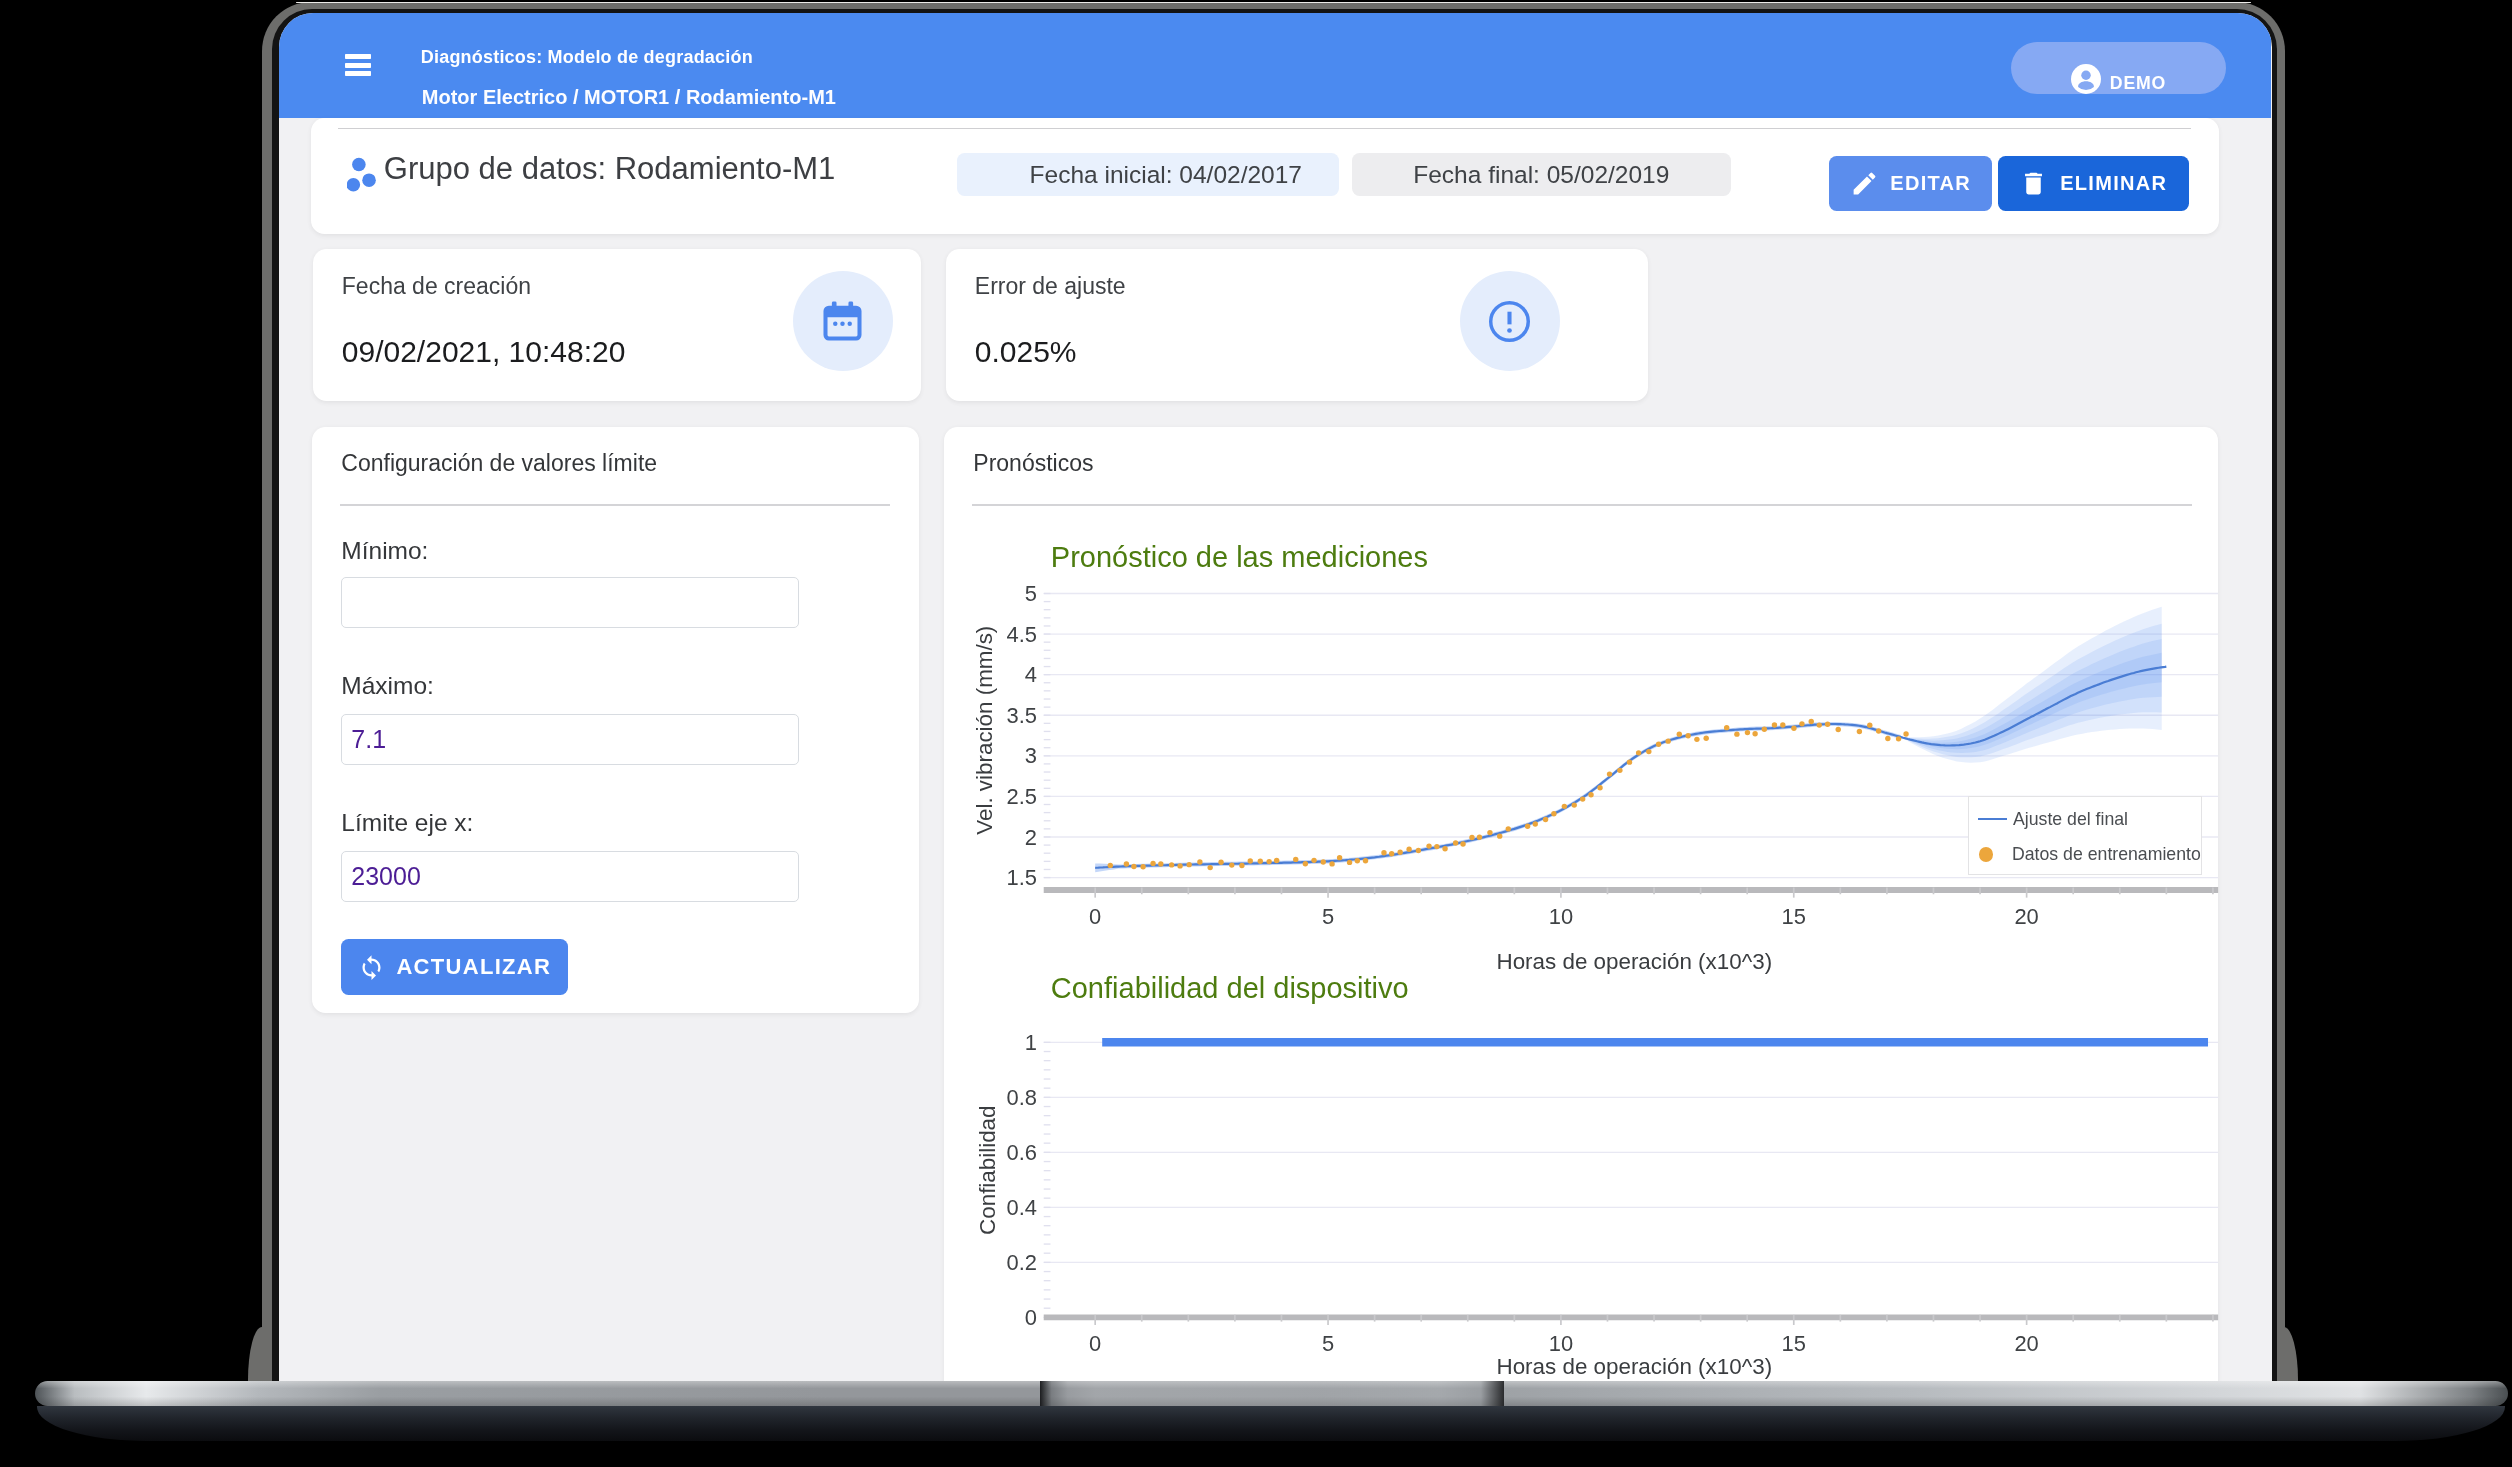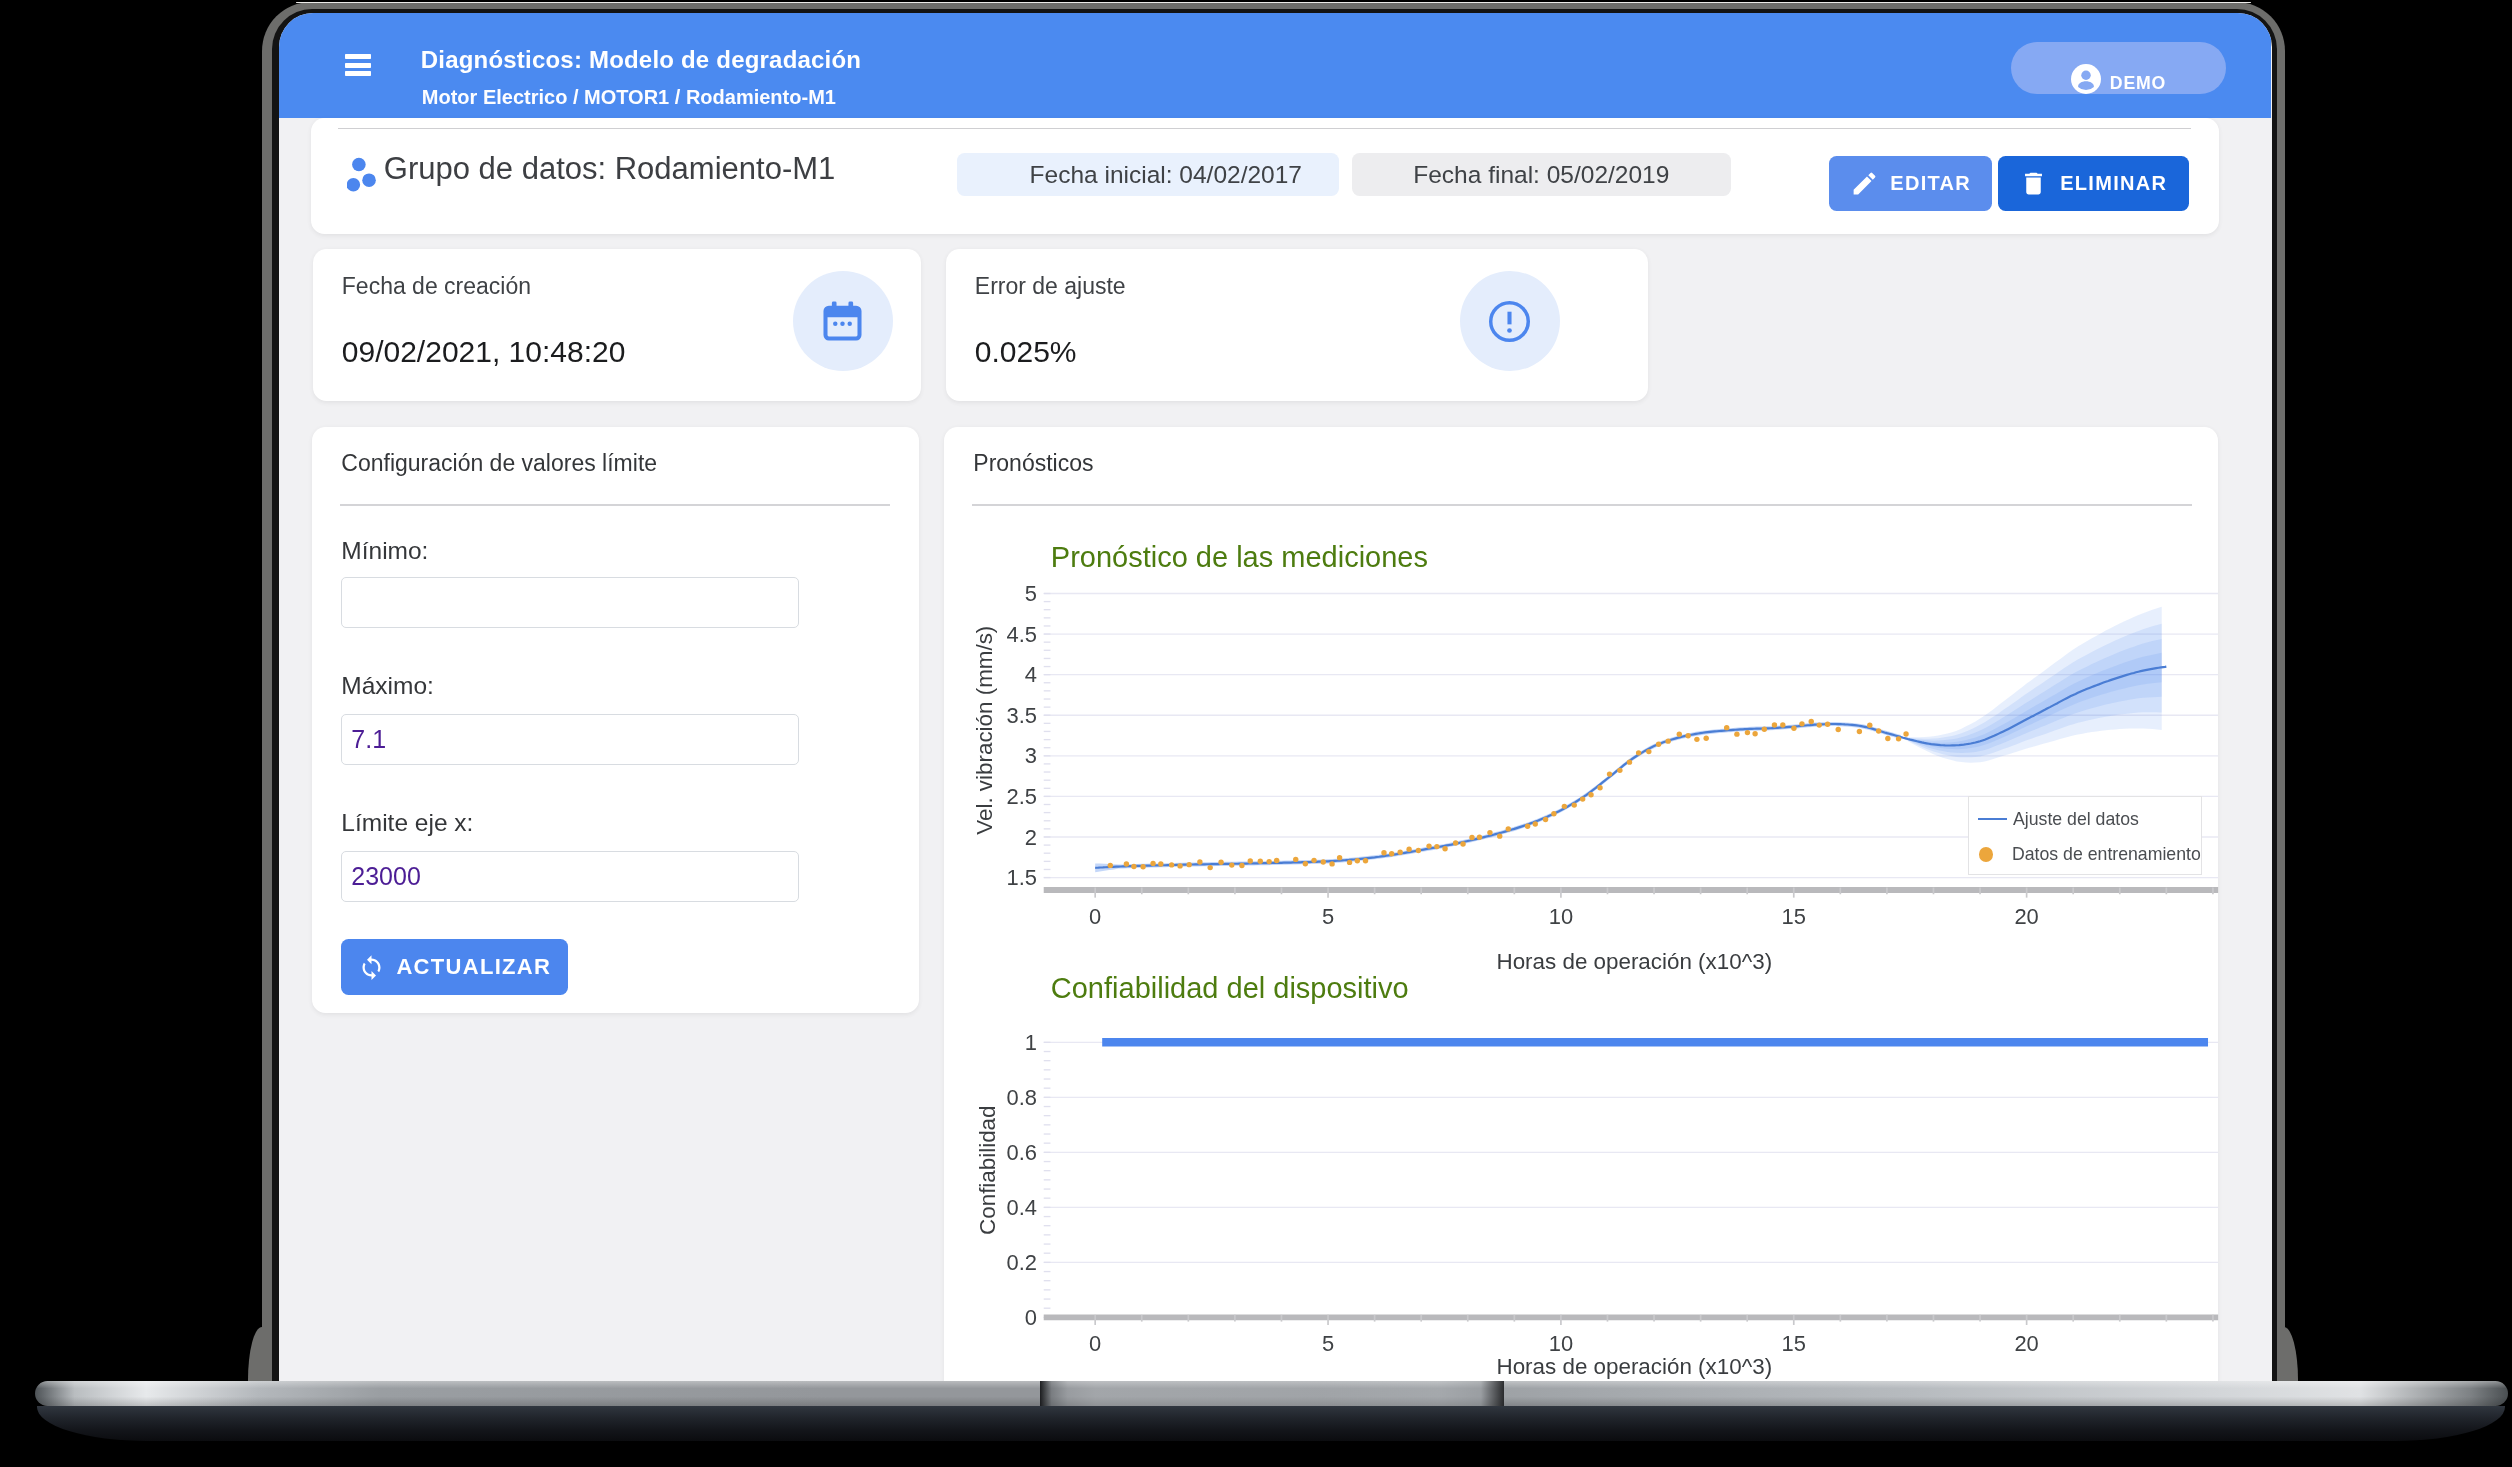--- a/index.html
+++ b/index.html
@@ -15,21 +15,21 @@
 #base1 { left:35px; top:1381px; width:2473px; height:25px; border-radius:12.7px;
   background:linear-gradient(180deg, rgba(255,255,255,.35), rgba(255,255,255,0) 30%, rgba(0,0,0,0) 62%, rgba(0,0,0,.18)),
   linear-gradient(90deg,#4e5357 0%,#b9bdc0 1.6%,#e7e9eb 4.5%,#b4b8bc 9%,#9a9ea2 14%,#94979b 32%,#94979b 52%,#a2a6aa 62%,#b7bbbf 76%,#d2d5d8 88%,#e0e2e4 94%,#7d8184 98.5%,#4a4f52 100%); }
 #notch { left:1040px; top:1381px; width:464px; height:25px;
   background:linear-gradient(90deg, rgba(15,16,18,.9) 0%, rgba(90,94,98,.45) 2.5%, rgba(175,179,183,.18) 6%, rgba(200,204,207,.28) 12%, rgba(200,204,207,.22) 86%, rgba(150,154,158,.35) 95%, rgba(25,26,28,.88) 100%); }
 #base2 { left:37px; top:1406px; width:2468px; height:35px; border-radius:0 0 110px 110px / 0 0 34px 34px;
   background:linear-gradient(180deg,#30363f 0%,#20242b 35%,#13151a 70%,#0b0c0f 100%); }
 
 #header { left:0; top:0; width:1992px; height:105px; background:#4b8af0; }
 .hbar { width:26px; height:4.2px; background:#fff; border-radius:0.8px; left:66px; }
-#htitle { left:142px; top:35px; font-size:24px; line-height:1; font-weight:700; color:#fff; letter-spacing:0.2px; }
+#htitle { left:142px; top:35px; font-size:18px; line-height:1; font-weight:700; color:#fff; letter-spacing:0.2px; }
 #hsub { left:143px; top:74px; font-size:20px; line-height:1; font-weight:700; color:#fdfdff; }
 #demo { left:1732px; top:29px; width:215px; height:52px; background:#86a9f3; border-radius:26px; display:flex; align-items:flex-end; justify-content:center; gap:9.3px; }
 #demo span { color:#fff; font-size:17.7px; font-weight:700; letter-spacing:0.8px; }
 .card { background:#fff; border-radius:13.5px; box-shadow:0 1.7px 4.2px rgba(60,64,67,.08); }
 #toolbar { left:32px; top:105px; width:1908px; height:116px; border-radius:13.5px; }
 #toolbar .div { left:27px; top:9.3px; width:1853px; height:1.7px; background:#cfcfd2; }
 #gtitle { font-size:31px; line-height:1; color:#3d3f43; }
 .pill { height:43px; border-radius:7.6px; display:flex; align-items:center; justify-content:center; font-size:24.5px; color:#3f4246; }
 #pill1 { left:678px; top:140px; width:382px; background:#e9f1fd;padding-left:36px; }
 #pill2 { left:1073px; top:140px; width:379px; background:#ededef; }
@@ -420,21 +420,21 @@
 </svg>
         <div class="ctitle abs" style="left:772px;top:530px;">Pronóstico de las mediciones</div>
         <div class="axname vert abs" style="left:605px;top:709px;width:203px;text-align:center;">Vel. vibración (mm/s)</div>
         <div class="axname abs" style="left:1060px;top:938px;width:591px;text-align:center;">Horas de operación (x10^3)</div>
         <div class="ctitle abs" style="left:772px;top:961px;">Confiabilidad del dispositivo</div>
         <div class="axname vert abs" style="left:608px;top:1146px;width:203px;text-align:center;">Confiabilidad</div>
         <div class="axname abs" style="left:1060px;top:1343px;width:591px;text-align:center;">Horas de operación (x10^3)</div>
         <div id="legend" class="abs">
           <div class="row" style="top:1.7px;">
               <div style="width:29px;height:2.5px;background:#4a7dd4;margin-left:9.3px;margin-right:5.9px;"></div>
-              <span class="txt">Ajuste del datos</span>
+              <span class="txt">Ajuste del final</span>
             </div>
           <div class="row" style="top:37px;">
               <div style="width:15px;height:15px;border-radius:50%;background:#eca63c;margin-left:10px;margin-right:18.6px;"></div>
               <span class="txt">Datos de entrenamiento</span>
             </div>
         </div>
       </div>
     </div>
   </div>
   <div id="flareL" class="abs"></div>

